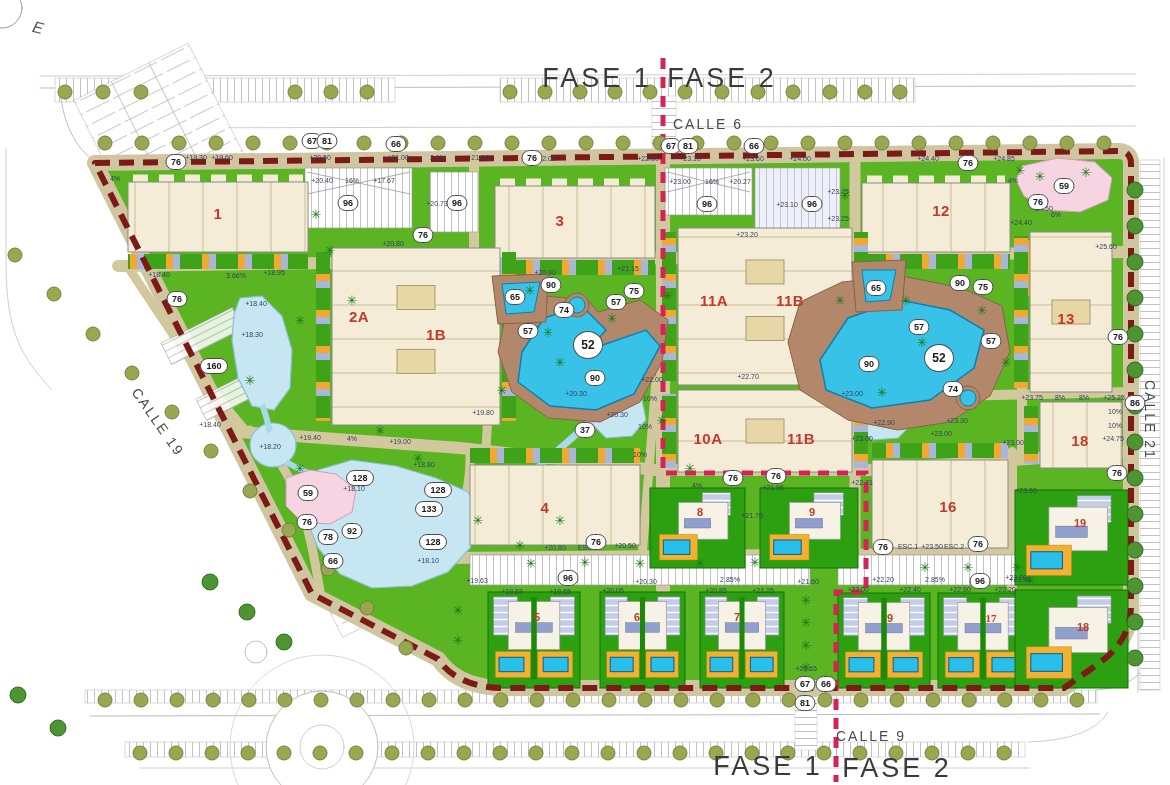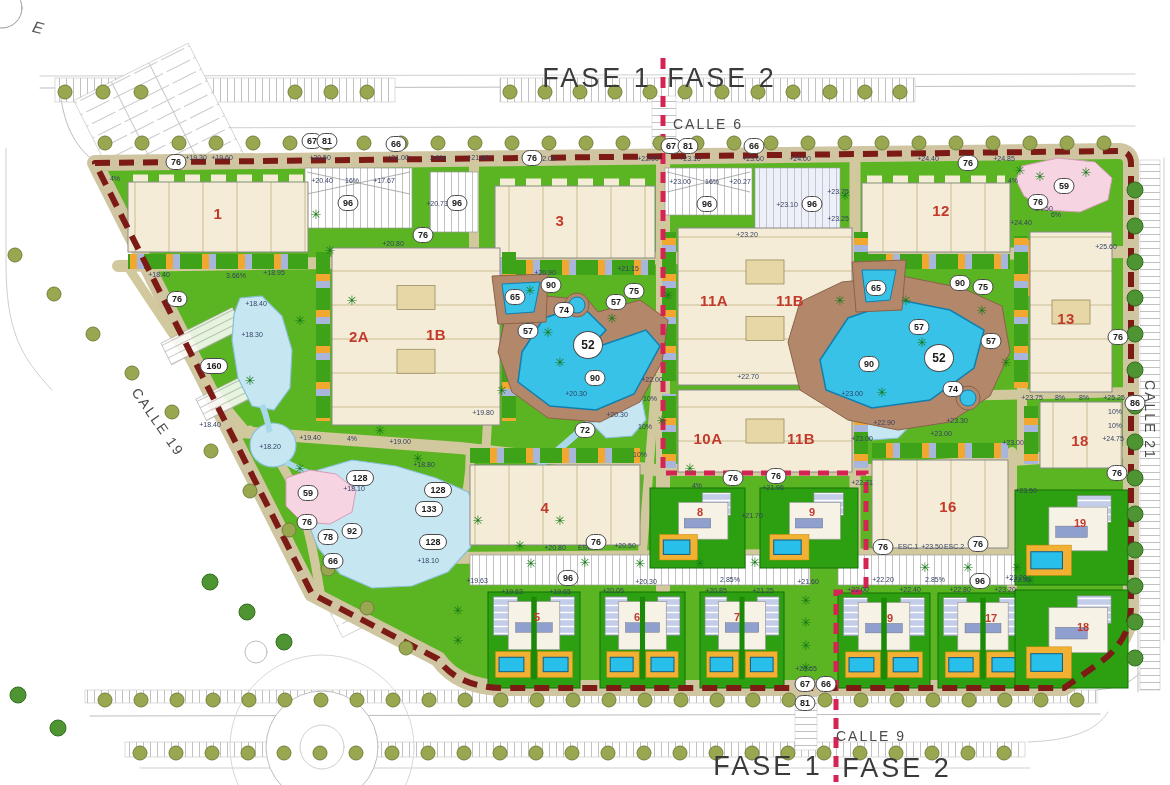--- a/index.html
+++ b/index.html
@@ -376,21 +376,21 @@
       <div class="marker" style="left: 551px; top: 285px;">90</div>
       <div class="marker" style="left: 595px; top: 378px;">90</div>
       <div class="marker" style="left: 869px; top: 364px;">90</div>
       <div class="marker" style="left: 960px; top: 283px;">90</div>
       <div class="marker" style="left: 616px; top: 302px;">57</div>
       <div class="marker" style="left: 528px; top: 331px;">57</div>
       <div class="marker" style="left: 919px; top: 327px;">57</div>
       <div class="marker" style="left: 991px; top: 341px;">57</div>
       <div class="marker" style="left: 564px; top: 310px;">74</div>
       <div class="marker" style="left: 953px; top: 389px;">74</div>
-      <div class="marker" style="left: 585px; top: 430px;">72</div>
+      <div class="marker" style="left: 585px; top: 430px;">37</div>
       <div class="marker wide" style="left: 360px; top: 478px;">128</div>
       <div class="marker wide" style="left: 438px; top: 490px;">128</div>
       <div class="marker wide" style="left: 433px; top: 542px;">128</div>
       <div class="marker wide" style="left: 429px; top: 509px;">133</div>
       <div class="marker wide" style="left: 214px; top: 366px;">160</div>
       <div class="marker" style="left: 308px; top: 493px;">59</div>
       <div class="marker" style="left: 1064px; top: 186px;">59</div>
       <div class="marker" style="left: 328px; top: 537px;">78</div>
       <div class="marker" style="left: 352px; top: 531px;">92</div>
       <div class="marker" style="left: 333px; top: 561px;">66</div>
@@ -487,39 +487,39 @@
       <div class="elev" style="left: 808px; top: 581px;">+21.60</div>
       <div class="elev" style="left: 806px; top: 668px;">+20.65</div>
       <div class="elev" style="left: 858px; top: 589px;">+22.00</div>
       <div class="elev" style="left: 883px; top: 579px;">+22.20</div>
       <div class="elev" style="left: 910px; top: 589px;">+22.40</div>
       <div class="elev" style="left: 935px; top: 579px;">2.85%</div>
       <div class="elev" style="left: 960px; top: 589px;">+22.80</div>
       <div class="elev" style="left: 1005px; top: 589px;">+23.20</div>
       <div class="elev" style="left: 1020px; top: 579px;">+23.50</div>
       <div class="blk" style="left: 218px; top: 213px;">1</div>
-      <div class="blk" style="left: 359px; top: 336px;">2A</div>
+      <div class="blk" style="left: 359px; top: 316px;">2A</div>
       <div class="blk" style="left: 436px; top: 334px;">1B</div>
       <div class="blk" style="left: 560px; top: 220px;">3</div>
       <div class="blk" style="left: 545px; top: 507px;">4</div>
       <div class="blk" style="left: 708px; top: 438px;">10A</div>
       <div class="blk" style="left: 801px; top: 438px;">11B</div>
       <div class="blk" style="left: 714px; top: 300px;">11A</div>
       <div class="blk" style="left: 790px; top: 300px;">11B</div>
       <div class="blk" style="left: 941px; top: 210px; text-align: right;">12</div>
       <div class="blk" style="left: 1066px; top: 318px;">13</div>
       <div class="blk" style="left: 1080px; top: 440px;">18</div>
       <div class="blk" style="left: 948px; top: 506px;">16</div>
       <div class="vil" style="left: 537px; top: 617px;">5</div>
       <div class="vil" style="left: 637px; top: 617px;">6</div>
       <div class="vil" style="left: 737px; top: 617px;">7</div>
       <div class="vil" style="left: 700px; top: 512px;">8</div>
       <div class="vil" style="left: 812px; top: 512px;">9</div>
       <div class="vil" style="left: 890px; top: 618px;">9</div>
-      <div class="vil" style="left: 991px; top: 618px;">17</div>
+      <div class="vil" style="left: 991px; top: 618px; font-family: Liberation Serif, serif;">17</div>
       <div class="vil" style="left: 1083px; top: 627px;">18</div>
       <div class="vil" style="left: 1080px; top: 523px;">19</div>
       <div class="tree olive" style="left: 65px; top: 92px;"></div>
       <div class="tree olive" style="left: 103px; top: 92px;"></div>
       <div class="tree olive" style="left: 141px; top: 92px;"></div>
       <div class="tree olive" style="left: 295px; top: 92px;"></div>
       <div class="tree olive" style="left: 331px; top: 92px;"></div>
       <div class="tree olive" style="left: 367px; top: 92px;"></div>
       <div class="tree olive" style="left: 510px; top: 92px;"></div>
       <div class="tree olive" style="left: 545px; top: 92px;"></div>

